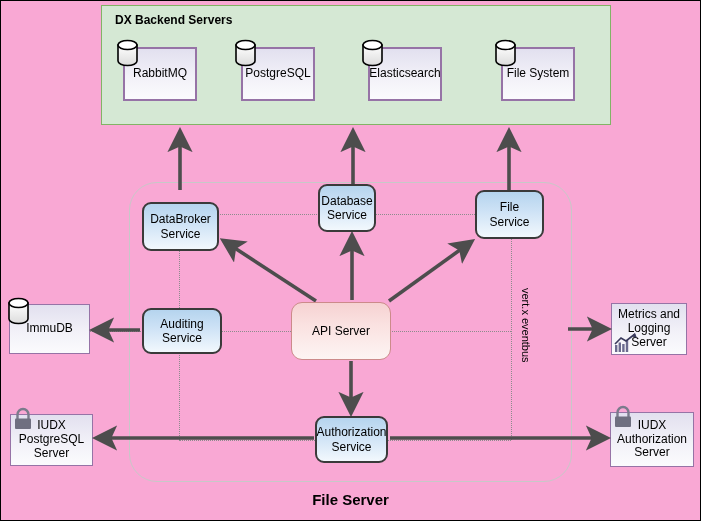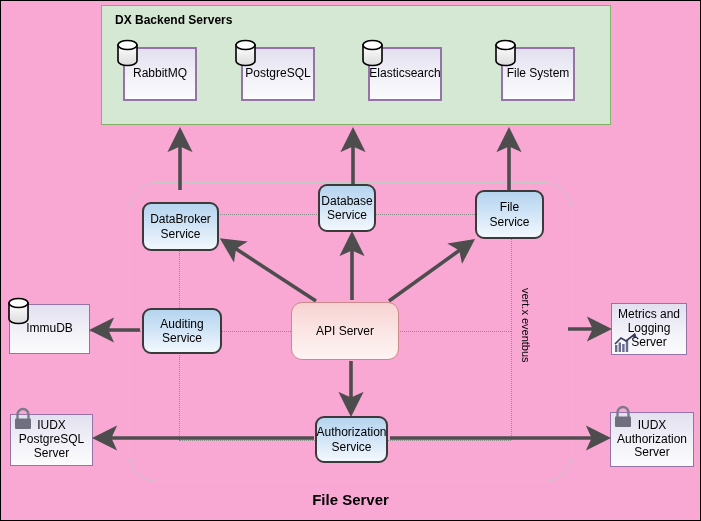--- a/index.html
+++ b/index.html
@@ -231,21 +231,21 @@
     </span>
   </div>
 
   <div class="abs svc-box" style="left:314px; top:415px; width:73px; height:47px;">
     <span>
       <span>Authorization</span><br>
       <span>Service</span>
     </span>
   </div>
 
-  <div class="abs api-box" style="left:290px; top:301px; width:108px; height:58px;">
+  <div class="abs api-box" style="left:290px; top:301px; width:100px; height:58px;">
     <span>API Server</span>
   </div>
 
   <div class="abs ds-box thin" style="left:8px; top:303px; width:81px; height:50px;">
     <span>ImmuDB</span>
   </div>
   <div class="cyl" style="left:6px; top:296px;">
     <svg viewBox="0 0 23 28" width="23" height="28">
       <path d="M2 6 L2 22 A9.5 4.5 0 0 0 21 22 L21 6 Z" fill="url(#cg1)" stroke="#000" stroke-width="1.6"></path>
       <ellipse cx="11.5" cy="6" rx="9.5" ry="4.5" fill="#fff" stroke="#000" stroke-width="1.6"></ellipse>

